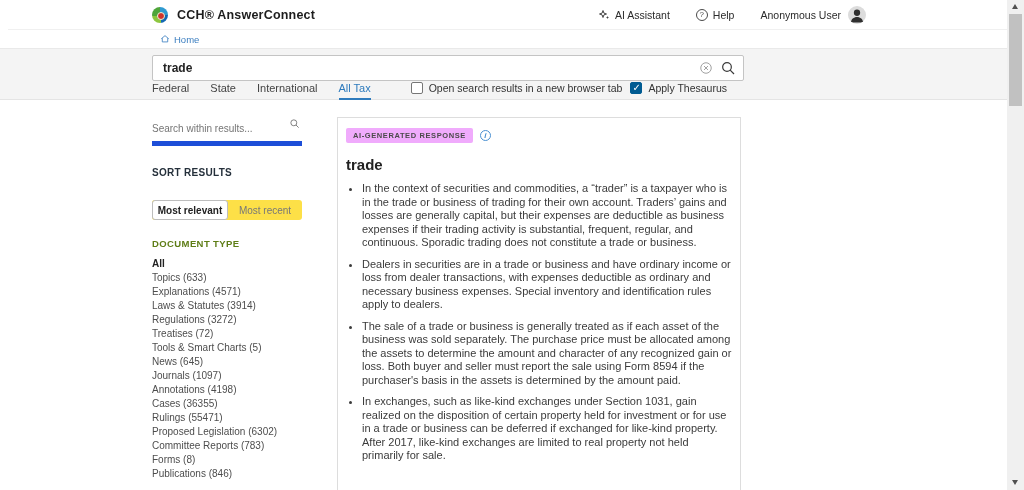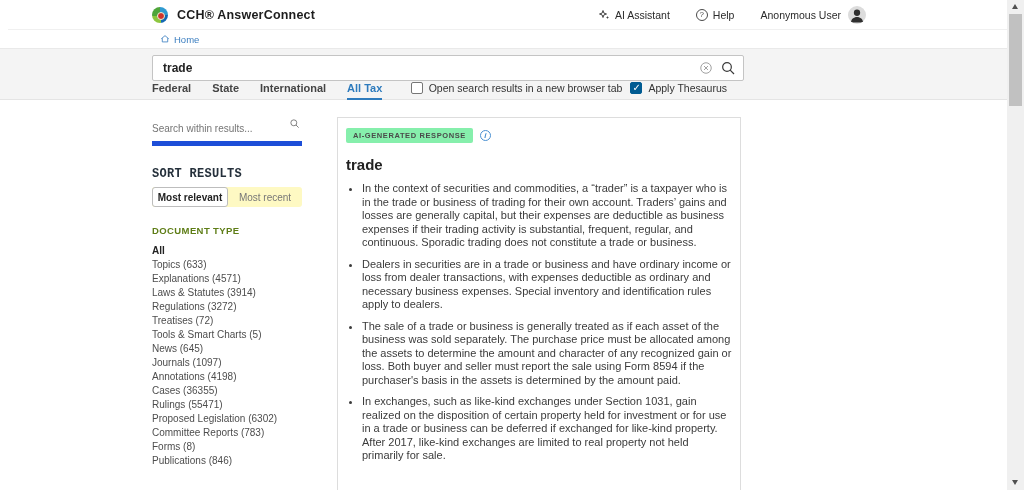--- a/index.html
+++ b/index.html
@@ -23,46 +23,46 @@
   
   .breadcrumb { position:absolute; top:29px; left:8px; right:17px; height:19px; background:#fff; border-top:1px solid #f0f0f0; display:flex; align-items:center; padding-left:152px; }
   .crumb { display:flex; align-items:center; gap:4px; font-size:9.5px; color:#3c7fc0; cursor:pointer; text-decoration:none; }
 
   
   .search-section { position:absolute; top:48px; left:0; right:17px; height:52px; background:#f4f4f4; border-top:1px solid #e9e9e9; border-bottom:1px solid #e4e4e4; }
   .searchbox { position:absolute; left:152px; top:6px; width:592px; height:26px; background:#fff; border:1px solid #c4c4c4; border-radius:2px; display:flex; align-items:center; }
   .searchbox input { flex:1; height:100%; border:none; outline:none; padding:0 10px; font-family:"Liberation Sans",sans-serif; font-size:12px; font-weight:bold; color:#222; background:transparent; }
   .icon-btn { display:inline-flex; align-items:center; justify-content:center; width:22px; height:24px; background:none; border:none; cursor:pointer; padding:0; }
   .tabs { position:absolute; left:152px; top:33px; display:flex; gap:21px; }
-  .tab { font-size:11px; color:#444; padding-bottom:4px; cursor:pointer; border-bottom:2px solid transparent;font-weight:bold; }
+  .tab { font-size:11px; color:#444; padding-bottom:4px; cursor:pointer; border-bottom:2px solid transparent; }
   .tab.active { color:#2e7bbd; border-bottom-color:#2e7bbd; }
   .search-options { position:absolute; right:280px; top:33px; display:flex; gap:8px; align-items:center; }
   .opt { display:flex; align-items:center; gap:6px; font-size:10.5px; color:#333; cursor:pointer; }
   .cbx { position:relative; width:12px; height:12px; border:1px solid #767676; border-radius:2px; background:#fff; flex:0 0 auto; }
   .cbx.checked { background:#005b92; border-color:#005b92; }
   .cbx.checked::after { content:"✓"; position:absolute; left:1px; top:-1px; font-size:10px; color:#fff; }
 
   
   .sidebar { position:absolute; left:152px; top:100px; width:150px; }
   .side-search { position:relative; margin-top:18px; border-bottom:5px solid #1d4ed8; padding-bottom:5px; }
   .side-search input { width:128px; border:none; outline:none; font-family:"Liberation Sans",sans-serif; font-size:10px; color:#666; background:transparent; }
   .side-search .mag { position:absolute; right:2px; top:0; }
-  .sort-label { margin-top:21px; font-size:12px; font-weight:bold; color:#25303b; letter-spacing:.3px;font-family:Liberation Mono, monospace; }
-  .sort-toggle { margin-top:6px; display:flex; height:20px; background:#fef9c3; border-radius:3px; }
+  .sort-label { margin-top:21px; font-size:10px; font-weight:bold; color:#25303b; letter-spacing:.3px; }
+  .sort-toggle { margin-top:22px; display:flex; height:20px; background:#fde047; border-radius:3px; }
   .sort-seg { flex:1; display:flex; align-items:center; justify-content:center; font-size:10px; color:#777; cursor:pointer; border-radius:3px; }
   .sort-seg.active { background:#fff; border:1px solid #bdbdbd; font-weight:bold; color:#222; }
   .doctype-label { margin-top:18px; font-size:9.5px; font-weight:bold; color:#5e7d16; letter-spacing:.4px; }
   .doc-list { margin-top:8px; }
   .doc-item { font-size:10px; color:#4d4d4d; line-height:14px; cursor:pointer; }
   .doc-item.bold { font-weight:bold; color:#222; }
 
   
   .card { position:absolute; left:337px; top:117px; width:404px; height:395px; background:#fff; border:1px solid #ddd; padding:10px 8px; }
   .badge-row { display:flex; align-items:center; gap:7px; }
-  .badge { background:#86efac; color:#4a4a4a; font-size:7.5px; font-weight:bold; letter-spacing:.6px; padding:3px 7px; border-radius:2px; }
+  .badge { background:#f0abfc; color:#4a4a4a; font-size:7.5px; font-weight:bold; letter-spacing:.6px; padding:3px 7px; border-radius:2px; }
   .info-icon { display:inline-flex; align-items:center; justify-content:center; width:11px; height:11px; border:1px solid #4a90d2; border-radius:50%; color:#4a90d2; font-size:8px; font-style:italic; font-weight:bold; cursor:pointer; }
   .answer-title { margin-top:13px; font-size:15px; font-weight:bold; color:#222; }
   .answer-intro { margin-top:11px; font-size:11px; line-height:13.5px; color:#3b3b3b; }
   .answer-bullets { margin:9px 0 0 16px; }
   .answer-bullets li { font-size:11px; line-height:13.5px; color:#3b3b3b; margin-bottom:8px; }
 
   
   .scrollbar { position:absolute; right:0; top:0; width:17px; height:490px; background:#f0f0f0; }
   .sb-thumb { position:absolute; left:2px; top:14px; width:13px; height:92px; background:#c1c1c1; }
   .sb-up { position:absolute; left:5px; top:4px; width:0; height:0; border-left:3.5px solid transparent; border-right:3.5px solid transparent; border-bottom:5px solid #505050; }

